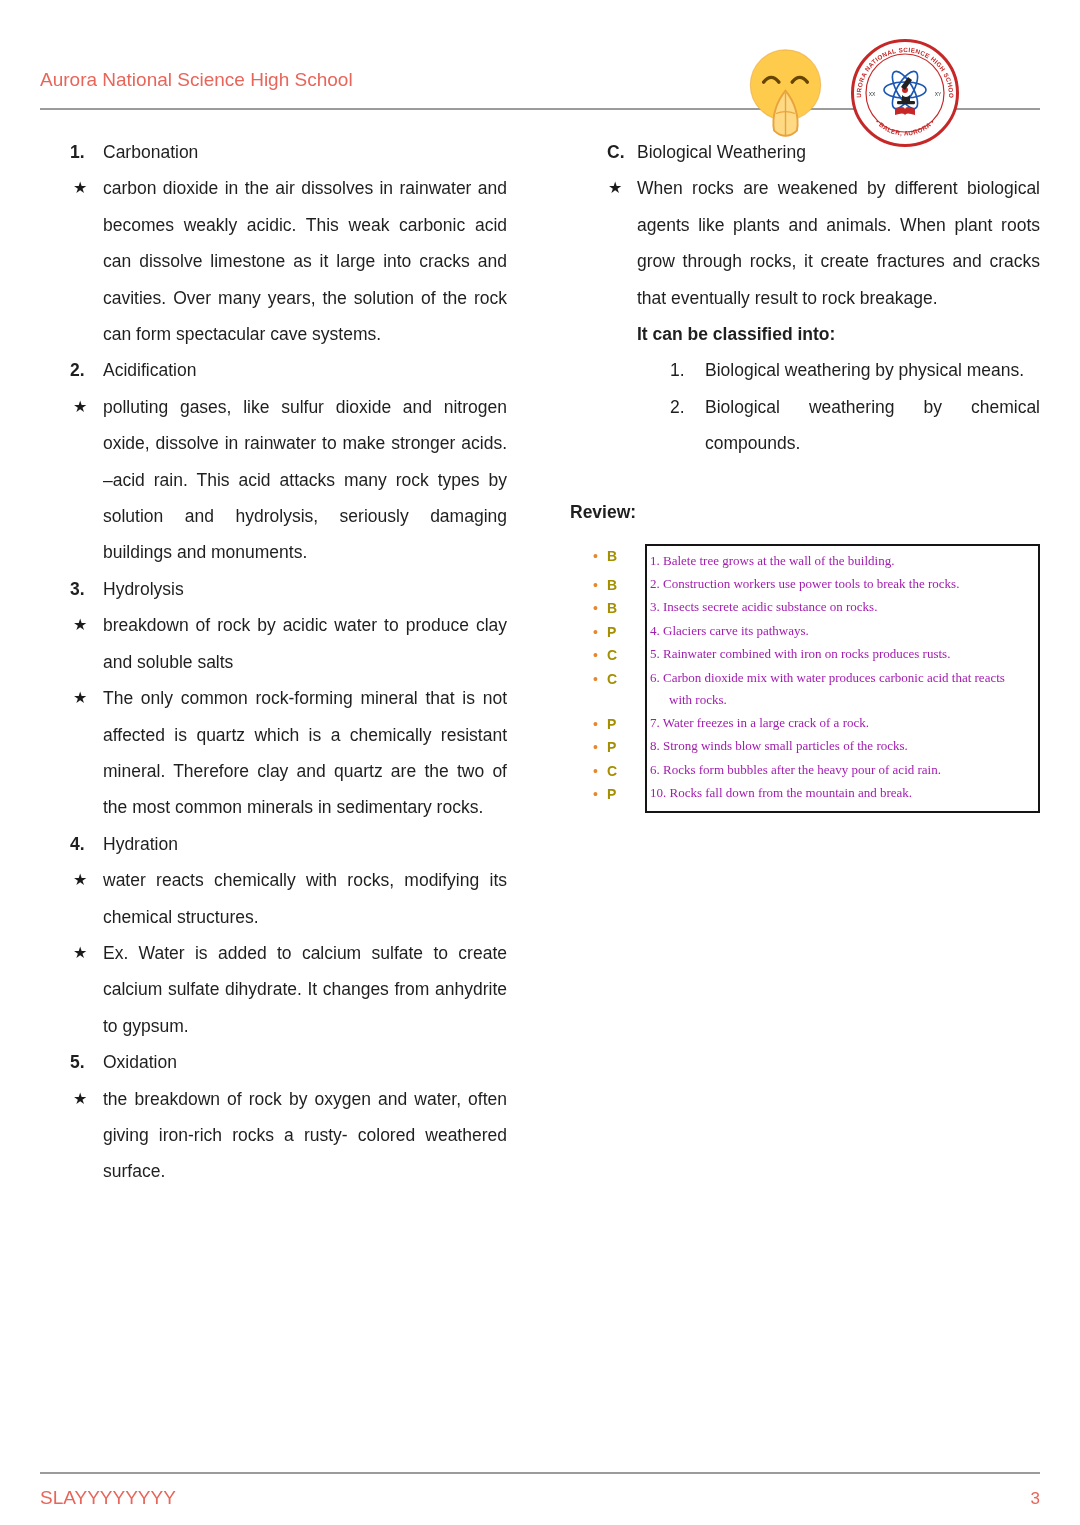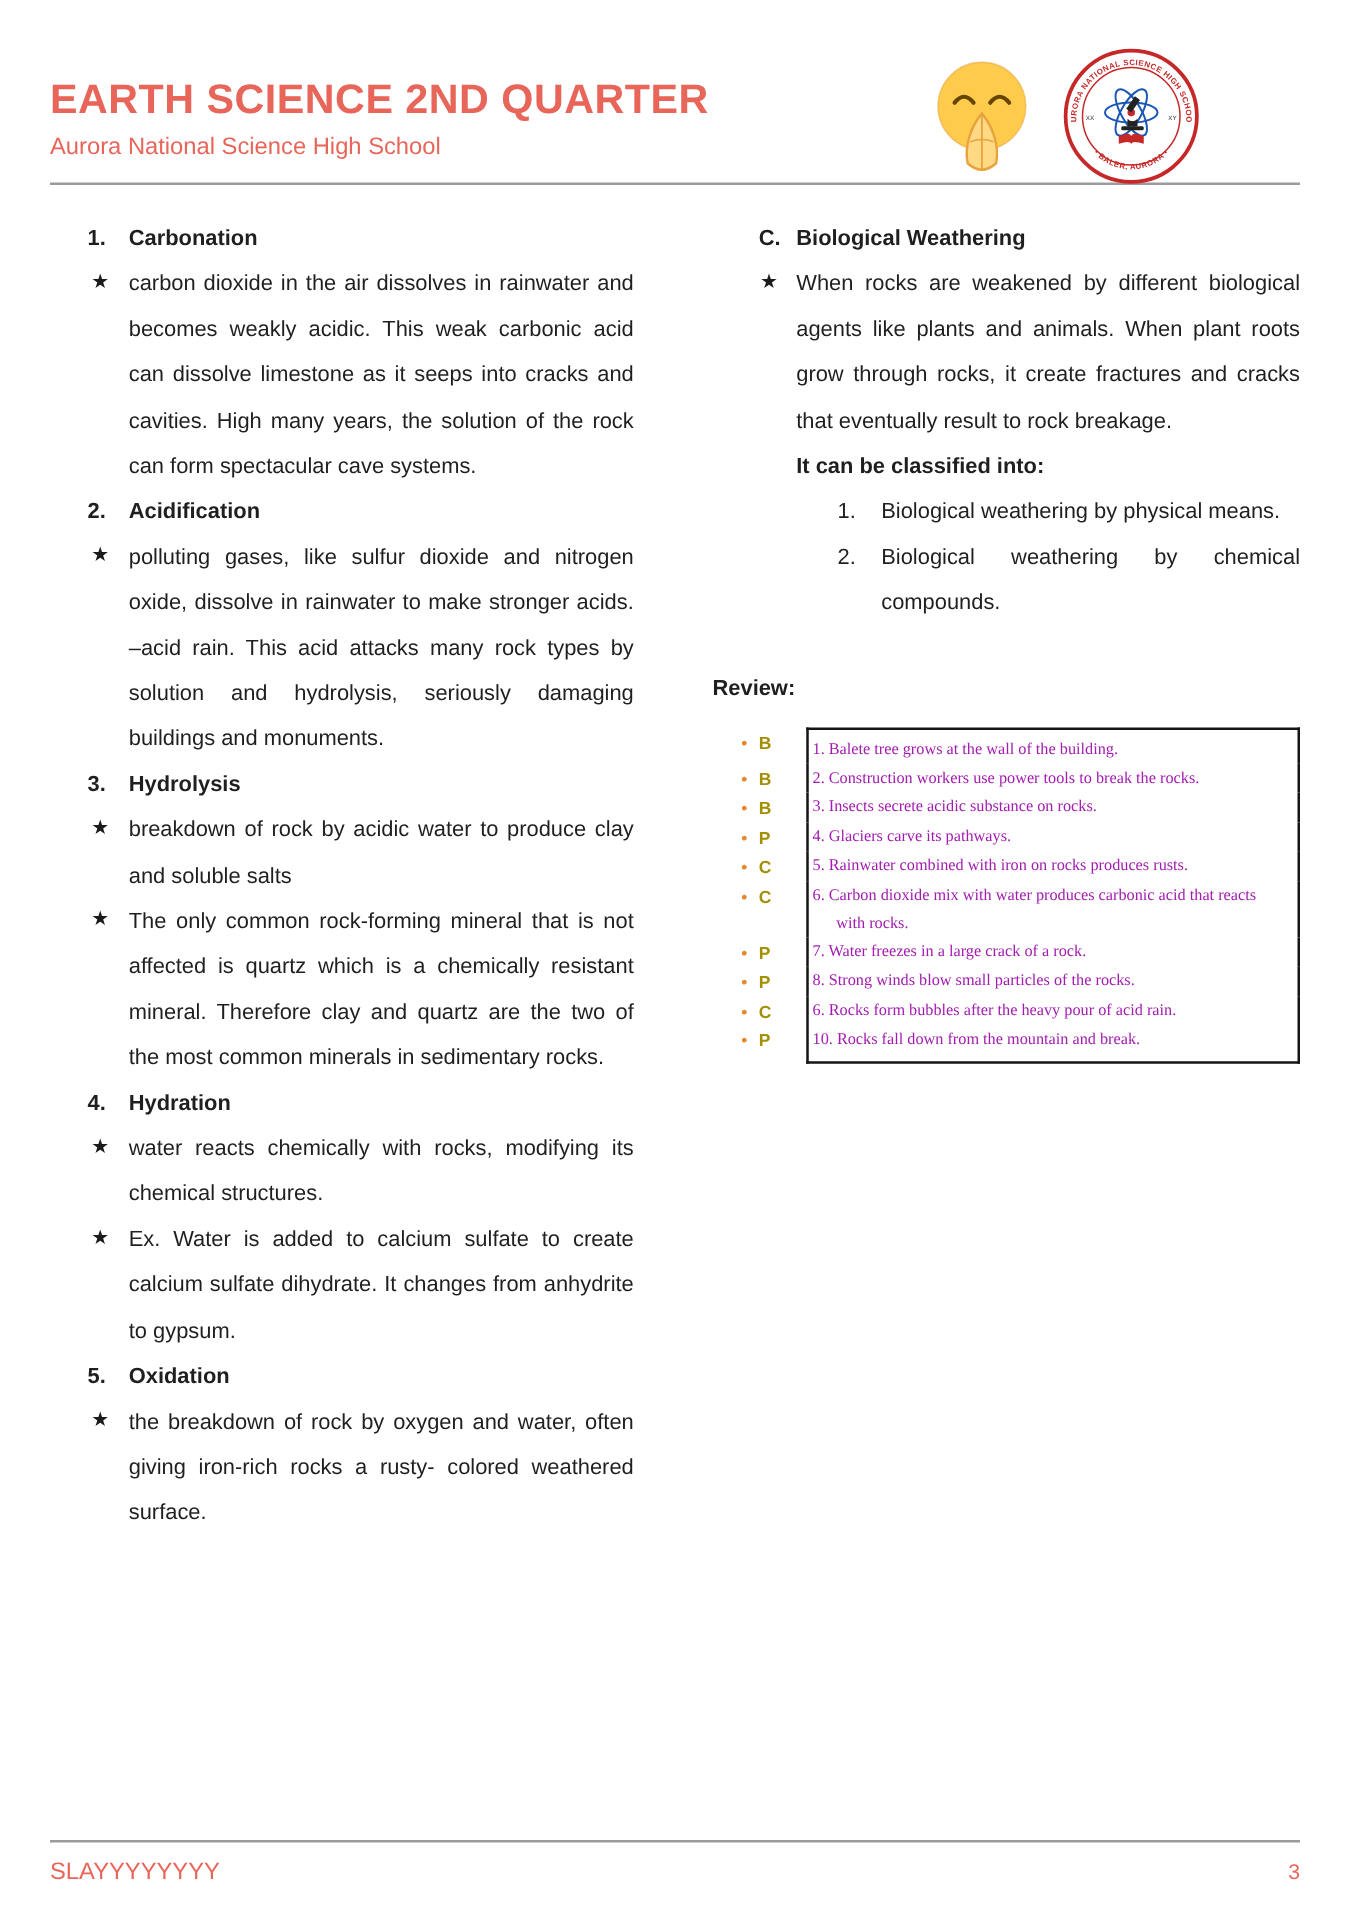--- a/index.html
+++ b/index.html
@@ -18,21 +18,21 @@
   .logo-wrap  { position:absolute; left:850px; top:38px; width:110px; height:110px; }
   .rule { border:none; border-top:2px solid #9b9b9b; margin-top:17px; }
 
   
   .content { display:flex; margin-top:24px; padding:0 40px 0 70px; font-size:17.5px; line-height:36.4px; }
   .col-left  { width:437px; flex-shrink:0; }
   .col-right { width:470px; flex-shrink:0; margin-left:63px; }
 
   .num-row { display:flex; }
   .num { width:33px; flex-shrink:0; font-weight:bold; }
-  .item-heading { font-weight:bold; }
+  .item-heading { font-weight:normal; }
   .bullet-row { display:flex; }
   .star { width:33px; flex-shrink:0; padding-left:3px; font-size:16px; color:#1b1b1b; }
   .btext { flex:1; text-align:justify; }
 
   
   .section { padding-left:37px; }
   .section .num { width:30px; }
   .section .star { width:30px; padding-left:1px; }
   .classified-heading { margin-left:30px; font-weight:bold; }
   .classified-list { margin-left:63px; }
@@ -61,21 +61,20 @@
   .footer-row { display:flex; justify-content:space-between; align-items:baseline; }
   .footer-left { color:#e8655a; font-size:19px; }
   .footer-page { color:#e8655a; font-size:17px; }
 </style>
 </head>
 <body>
 
 <div class="page">
 
   <div class="header">
-    <div class="title">EARTH SCIENCE 2ND QUARTER</div>
     <div class="subtitle">Aurora National Science High School</div>
 
     <div class="emoji-wrap">
       <svg viewBox="0 0 100 100" width="95" height="97" aria-hidden="true">
         <circle cx="50" cy="40" r="37" fill="#ffcb4c"></circle>
         <circle cx="50" cy="40" r="37" fill="none" stroke="#eaa93c" stroke-width="1.2" opacity="0.6"></circle>
         <path d="M27 37 Q35 27 43 37" stroke="#664500" stroke-width="3.5" fill="none" stroke-linecap="round"></path>
         <path d="M57 37 Q65 27 73 37" stroke="#664500" stroke-width="3.5" fill="none" stroke-linecap="round"></path>
         <path d="M50 46 C41 57 35 73 38 88 Q50 99 62 88 C65 73 59 57 50 46 Z" fill="#ffd983" stroke="#e8a33d" stroke-width="2"></path>
         <path d="M50 48 L50 94" stroke="#e8a33d" stroke-width="1.5"></path>
@@ -121,21 +120,21 @@
 
     <section class="col-left">
 
       <div>
         <div class="num-row">
           <span class="num">1.</span>
           <span class="item-heading">Carbonation</span>
         </div>
         <div class="bullet-row">
           <span class="star">★</span>
-          <p class="btext">carbon dioxide in the air dissolves in rainwater and becomes weakly acidic. This weak carbonic acid can dissolve limestone as it seeps into cracks and cavities. High many years, the solution of the rock can form spectacular cave systems.</p>
+          <p class="btext">carbon dioxide in the air dissolves in rainwater and becomes weakly acidic. This weak carbonic acid can dissolve limestone as it large into cracks and cavities. Over many years, the solution of the rock can form spectacular cave systems.</p>
         </div>
       </div>
 
       <div>
         <div class="num-row">
           <span class="num">2.</span>
           <span class="item-heading">Acidification</span>
         </div>
         <div class="bullet-row">
           <span class="star">★</span>

